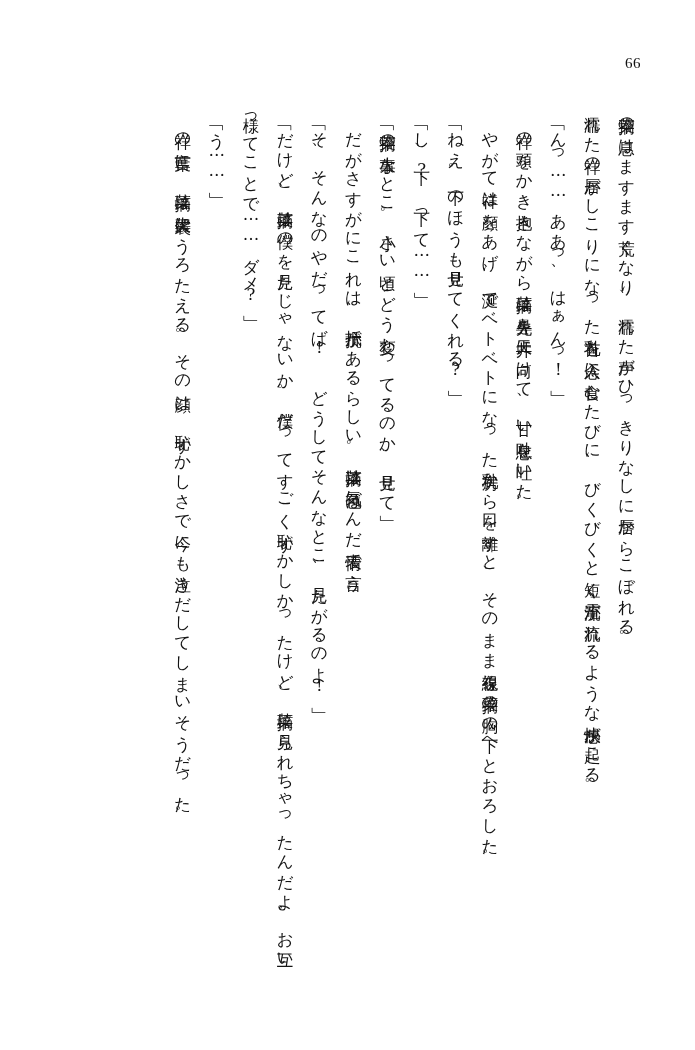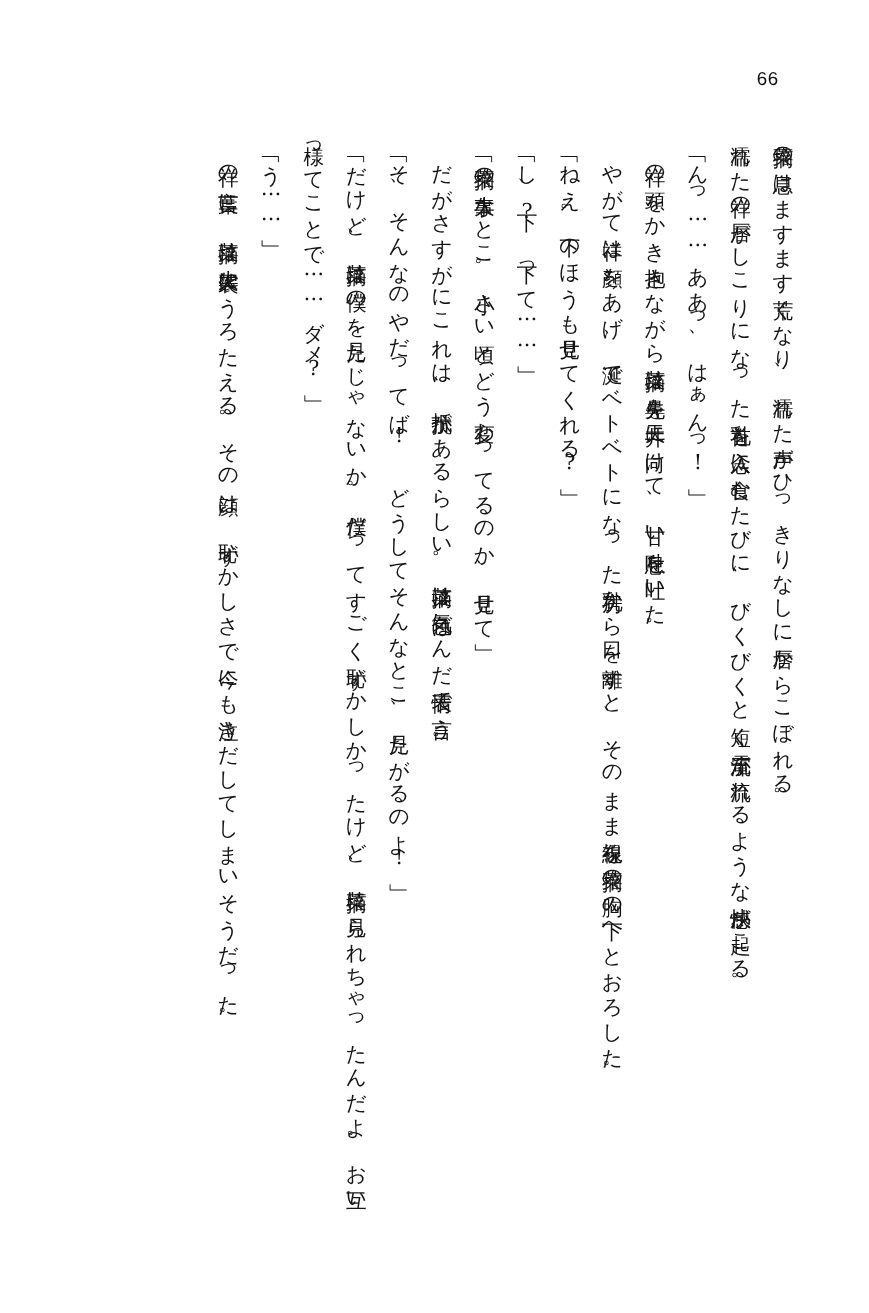--- a/index.html
+++ b/index.html
@@ -14,25 +14,25 @@
   .page {
     position: relative;
     width: 695px;
     height: 1050px;
     background: #ffffff;
     overflow: hidden;
   }
   .page-number {
     position: absolute;
     top: 55px;
-    right: 72px;
+    right: 54px;
     font-size: 15px;
     letter-spacing: 0.5px;
     color: #111;
-    font-family: Liberation Sans, sans-serif;
+    font-family: Liberation Serif, serif;
   }
   
   .text-block {
     position: absolute;
     top: 104px;
     right: 52px;
     height: 858px;
     width: 560px;
     writing-mode: vertical-rl;
     text-orientation: upright;

